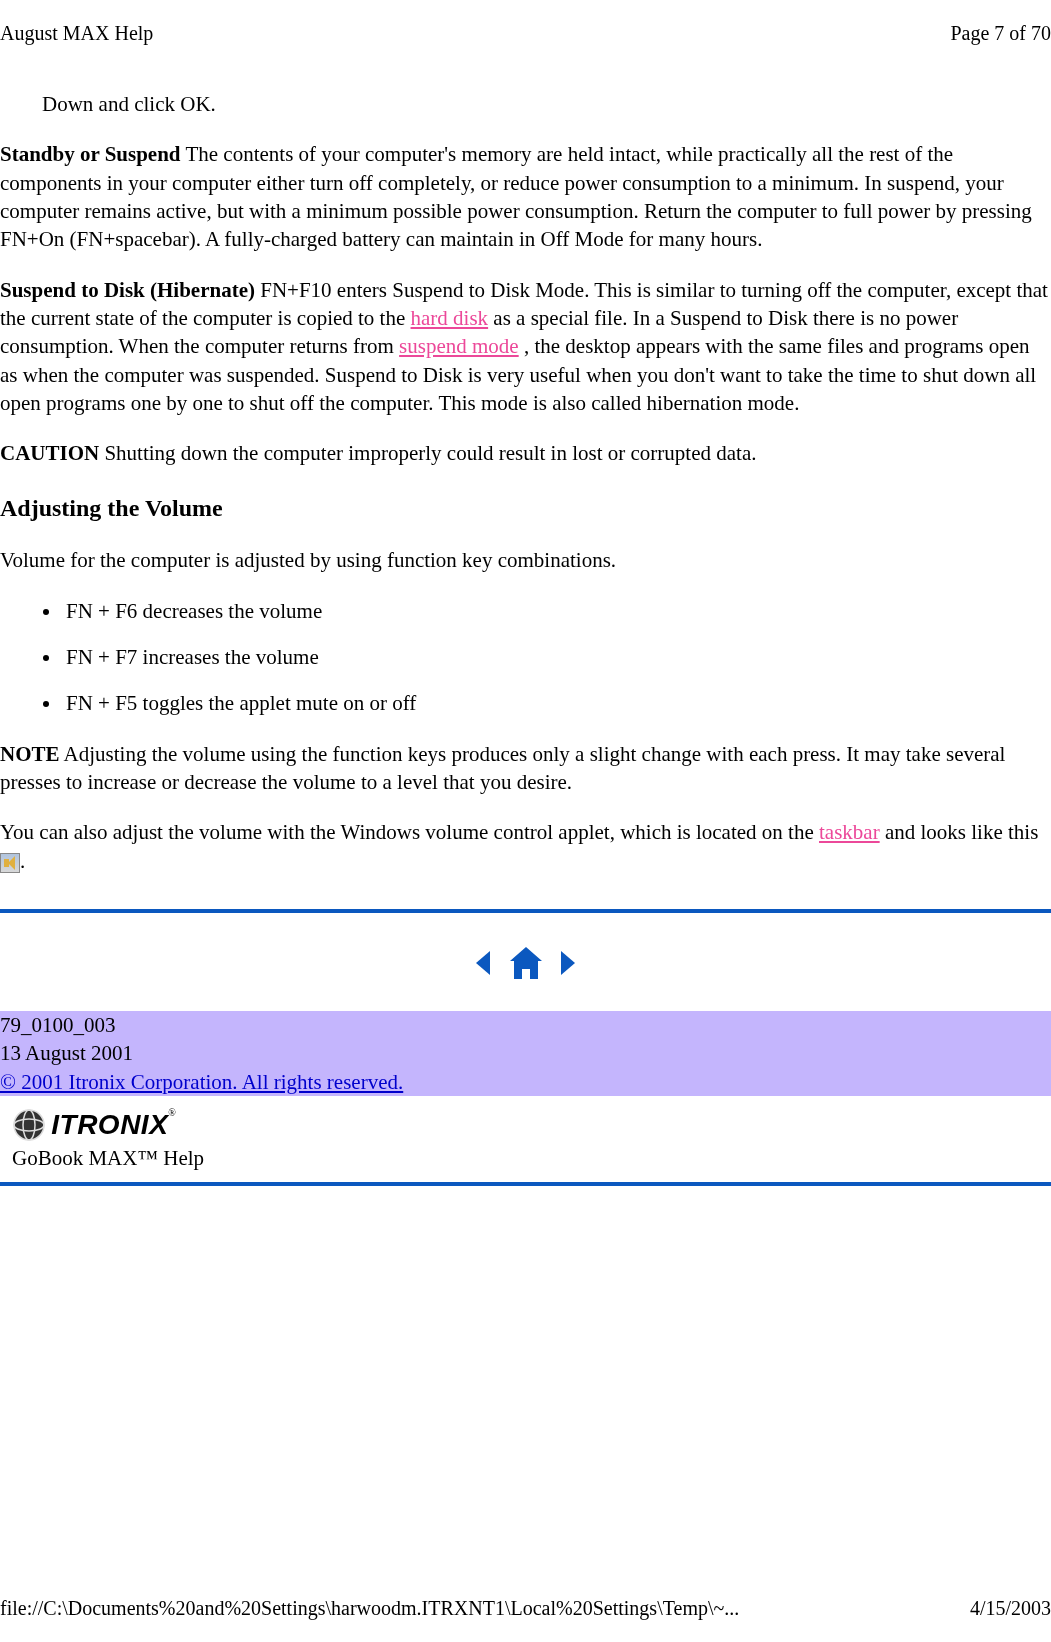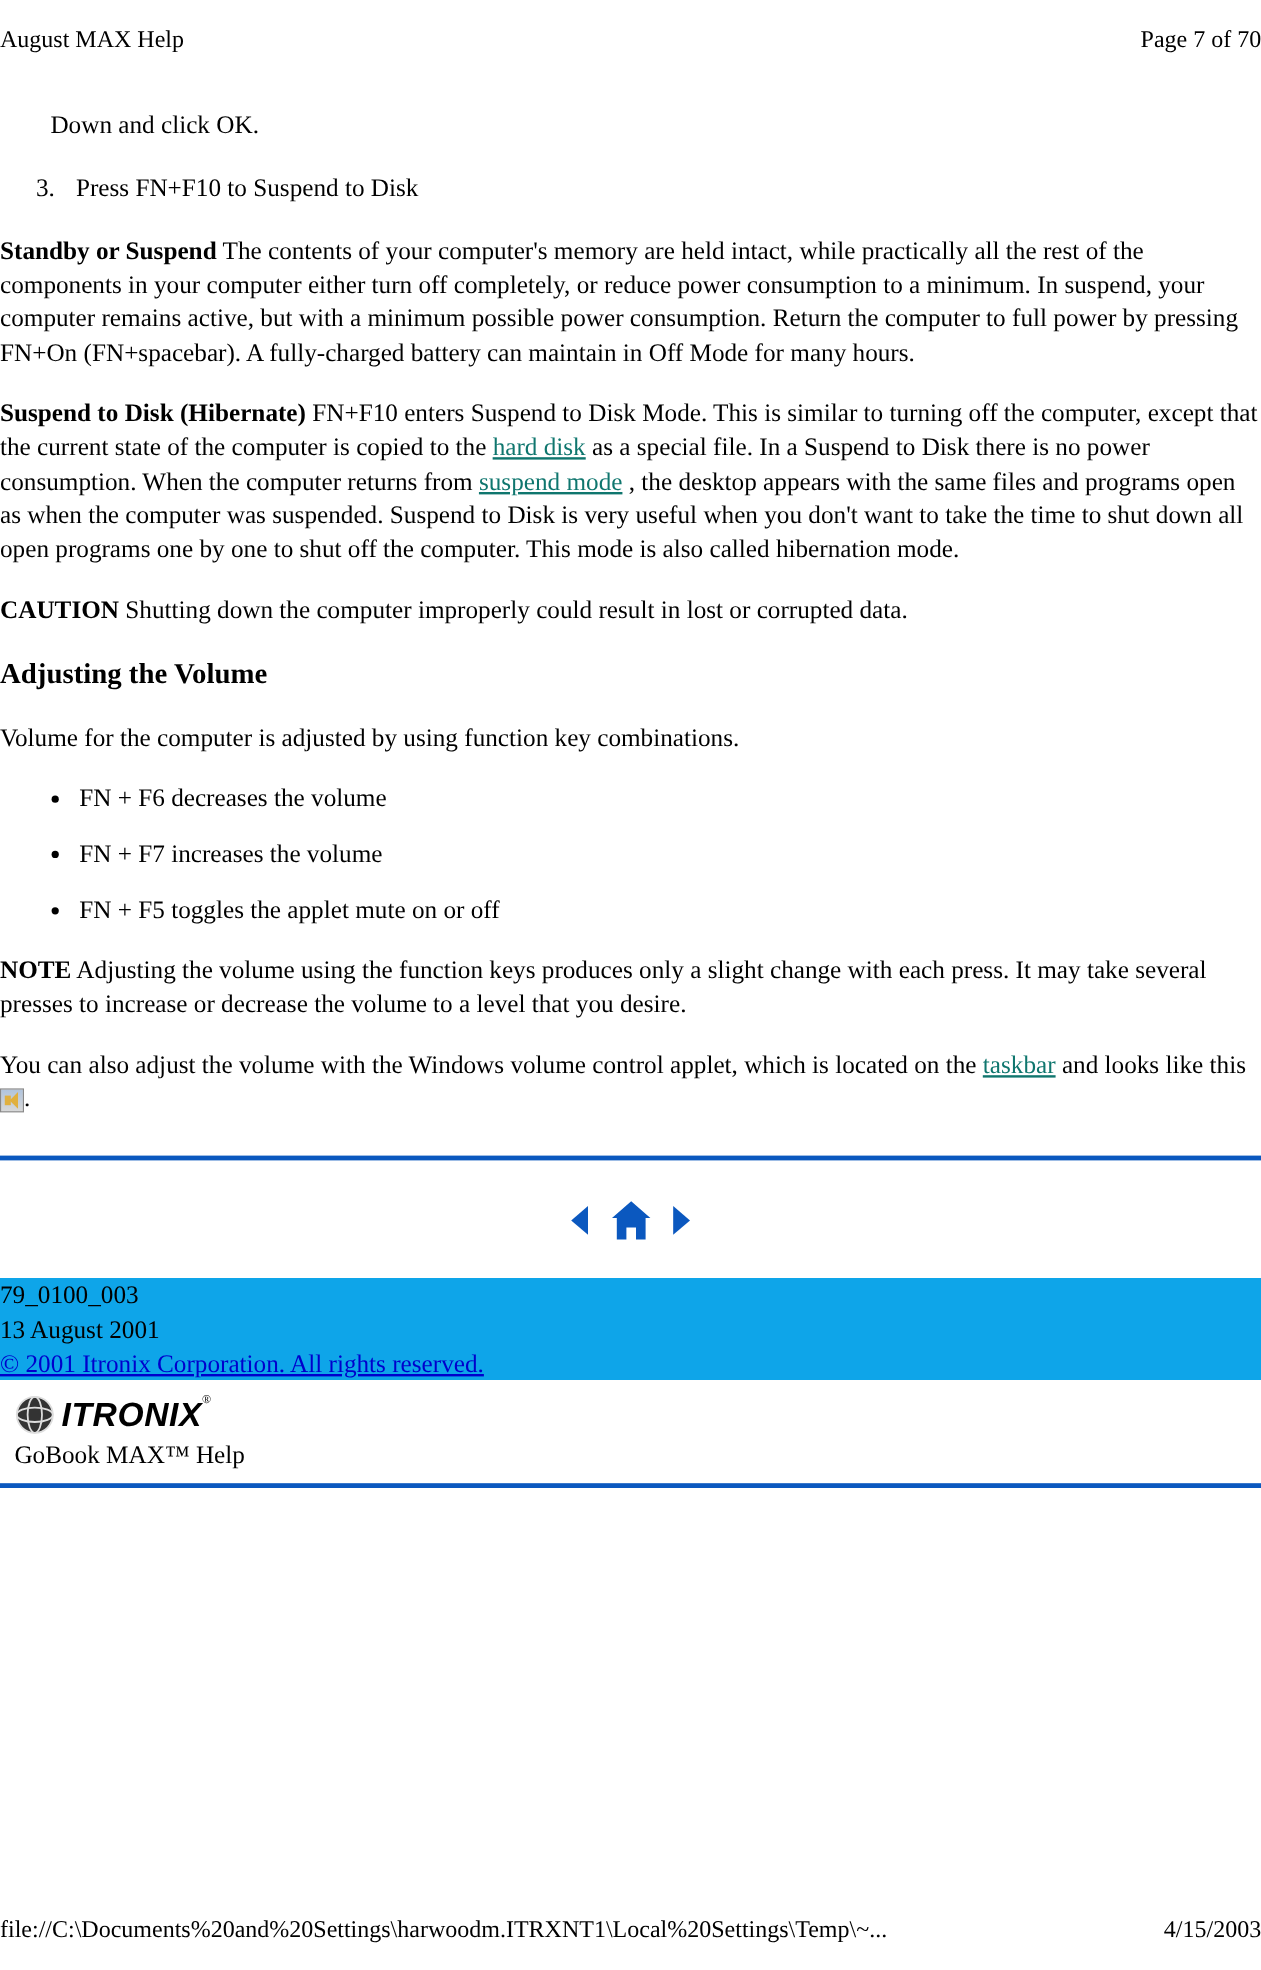--- a/index.html
+++ b/index.html
@@ -55,21 +55,21 @@
     ul.bullets {
       list-style: disc;
       margin-left: 62px;
     }
     ul.bullets li {
       margin-top: 18px;
       margin-bottom: 18px;
       padding-left: 4px;
     }
     .link {
-      color: #0f766e;
+      color: #ec4899;
       text-decoration: underline;
       cursor: pointer;
     }
     .blue-link {
       color: #0000cc;
       text-decoration: underline;
       cursor: pointer;
     }
     .hr-blue {
       border: none;
@@ -77,21 +77,21 @@
       margin-top: 34px;
       margin-bottom: 2px;
     }
     .nav-row {
       text-align: center;
       margin-top: 30px;
       margin-bottom: 28px;
     }
     .nav-row svg { vertical-align: middle; margin: 0 3px; }
     .footer-block {
-      background: #0ea5e9;
+      background: #c4b5fd;
       margin-top: 6px;
     }
     .logo-box {
       padding: 10px 14px 0 12px;
     }
     .logo-text {
       font-family: Arial, Helvetica, sans-serif;
       font-weight: 900;
       font-size: 28px;
       font-style: italic;
@@ -147,24 +147,20 @@
 
 <div class="page-header">
   <span>August MAX Help</span>
   <span>Page 7 of 70</span>
 </div>
 
 <div class="content">
 
   <div class="indent-item">Down and click OK.</div>
 
-  <div class="numbered-item">
-    <span class="num">3.</span>
-    <span>Press FN+F10 to Suspend to Disk</span>
-  </div>
 
   <div class="para">
     <b>Standby or Suspend</b><span>   The contents of your computer's memory are held intact, while practically all the rest of the components in your computer either turn off completely, or reduce power consumption to a minimum.  In suspend, your computer remains active, but with a minimum possible power consumption.  Return the computer to full power by pressing FN+On (FN+spacebar).  A fully-charged battery can maintain in Off Mode for many hours.</span>
   </div>
 
   <div class="para">
     <b>Suspend to Disk (Hibernate)</b><span>  FN+F10 enters Suspend to Disk Mode.  This  is similar to turning off the computer, except that the current state of the computer is copied to the </span><span class="link">hard disk</span><span> as a special file.  In a Suspend to Disk there is no power consumption. When the computer returns from </span><span class="link">suspend mode</span><span> , the desktop appears with the same files and programs open as when the computer was suspended.  Suspend to Disk is very useful when you don't want to take the time to shut down all open programs one by one to shut off the computer.  This mode is also called hibernation mode.</span>
   </div>
 
   <div class="para">

